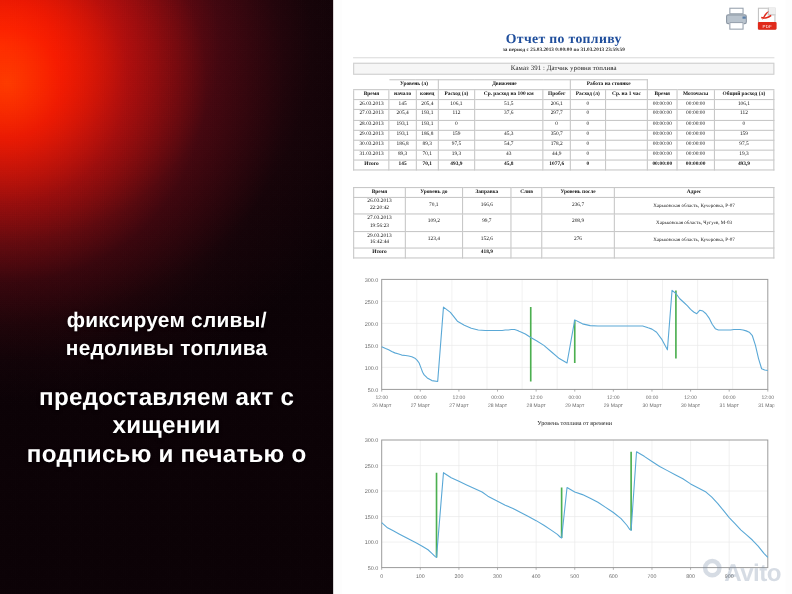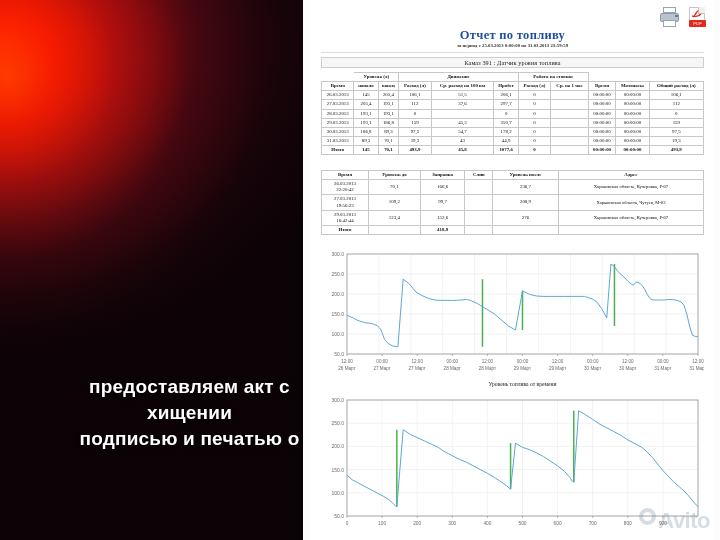--- a/index.html
+++ b/index.html
@@ -35,23 +35,23 @@
     font-size:19px; letter-spacing:1.6px; line-height:29px;
     font-weight:400; color:#f2e9ea;
     text-shadow:0 1px 2px rgba(0,0,0,.6);
   }
   #promo-line1 {
     top:279px;
     font-size:19px; font-weight:bold; line-height:26px; letter-spacing:.2px;
     color:#ffffff; text-shadow:0 1px 3px rgba(0,0,0,.75);
   }
   #promo-line2 {
-    top:374px;
-    font-size:19px; font-weight:bold; line-height:26px; letter-spacing:.2px;
-    color:#ffffff; text-shadow:0 1px 3px rgba(0,0,0,.75);margin-left:38px;
+    top:348px;
+    font-size:22px; font-weight:bold; line-height:26px; letter-spacing:.2px;
+    color:#ffffff; text-shadow:0 1px 3px rgba(0,0,0,.75);
   }
 
   
   #doc {
     position:absolute; left:303px; top:0; width:417px; height:540px;
     background:#fdfdfd;
     overflow:hidden;
   }
   #doc-inner { position:absolute; left:8px; top:0; width:403px; height:540px; background:#ffffff; }
 
@@ -124,20 +124,24 @@
   }
   #avito-wm .ring { width:17px; height:17px; border:4px solid rgba(120,140,165,.30); border-radius:50%; display:inline-block; }
 </style>
 </head>
 <body>
 
 <div id="promo">
   <div id="promo-noise"></div>
 
 
+  <div class="promo-block" id="promo-line1">
+    <div>фиксируем сливы/</div>
+    <div>недоливы топлива</div>
+  </div>
 
   <div class="promo-block" id="promo-line2">
     <div>предоставляем акт с</div>
     <div>хищении</div>
     <div>подписью и печатью о</div>
   </div>
 </div>
 
 <div id="doc">
   <div id="doc-inner">

